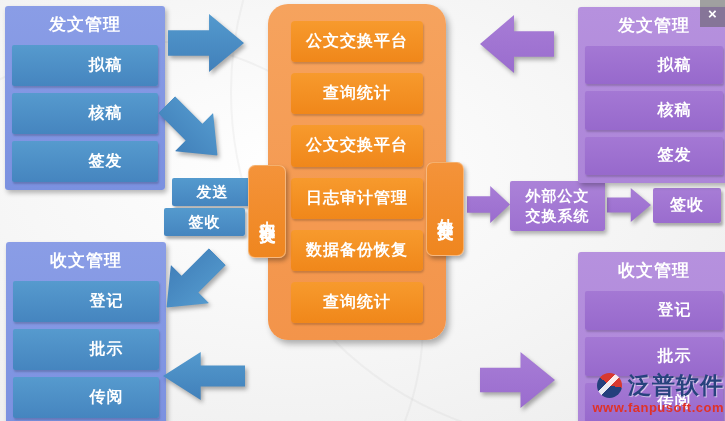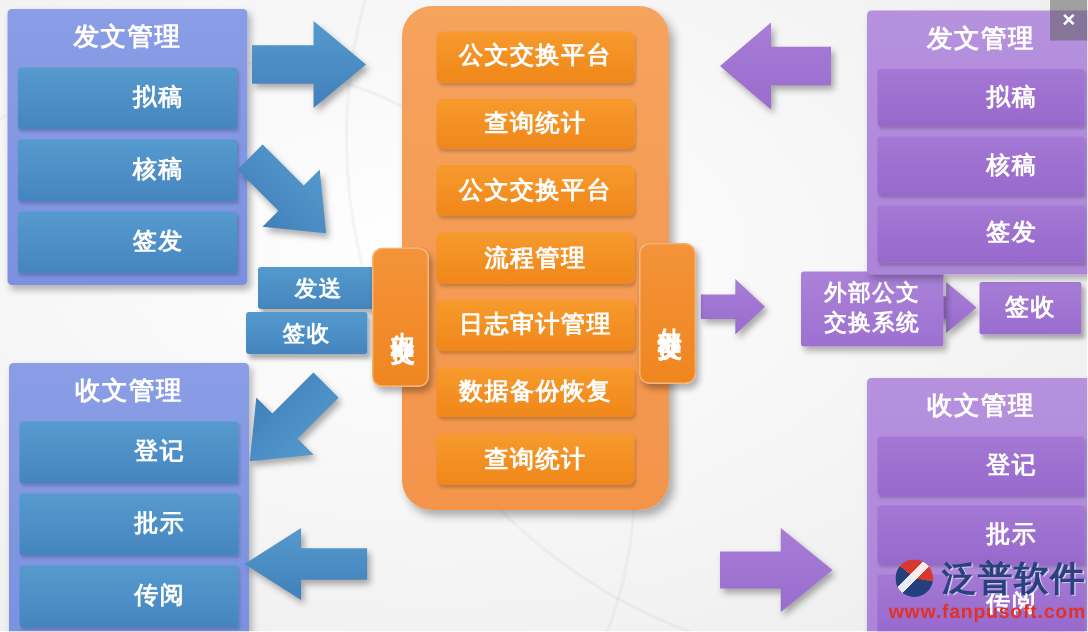--- a/index.html
+++ b/index.html
@@ -55,21 +55,21 @@
   .arr-shape.right{clip-path:polygon(0% 28%,54% 28%,54% 0%,100% 50%,54% 100%,54% 72%,0% 72%);}
   .arr-shape.left{clip-path:polygon(100% 28%,46% 28%,46% 0%,0% 50%,46% 100%,46% 72%,100% 72%);}
   .blue-a{background:linear-gradient(180deg,#549ace,#4180ba);}
   .purple-a{background:linear-gradient(180deg,#a77dd6,#9a6cce);}
 
   
   .ext-box{position:absolute;left:510px;top:181px;width:95px;height:50px;
     background:linear-gradient(180deg,#ab82d8,#9d70d0);border-radius:2px;
     display:flex;flex-direction:column;align-items:center;justify-content:center;
     color:#fff;font-weight:bold;font-size:15px;line-height:1.35;letter-spacing:1px;
-    box-shadow:2px 3px 4px rgba(0,0,0,0.3);margin-left:24px;}
+    box-shadow:2px 3px 4px rgba(0,0,0,0.3);}
 
   
   .close-btn{position:absolute;left:700px;top:0;width:25px;height:27px;z-index:6;
     background:rgba(95,95,95,0.55);color:#fff;font-size:15px;font-weight:bold;
     display:flex;align-items:center;justify-content:center;cursor:pointer;}
 
   
   .watermark{position:absolute;left:586px;top:370px;width:138px;z-index:5;text-align:right;}
   .wm-row{display:flex;align-items:center;justify-content:flex-end;gap:6px;}
   .wm-icon{width:25px;height:25px;border-radius:50%;flex:0 0 auto;
@@ -114,21 +114,20 @@
     <div class="arr-shape left blue-a"></div>
   </div>
 
   <div class="sbox blue" style="left:172px;top:178px;width:81px;height:28px;">发送</div>
   <div class="sbox blue" style="left:164px;top:208px;width:81px;height:28px;">签收</div>
 
   <div class="center-panel">
     <div class="obtn">公文交换平台</div>
     <div class="obtn">查询统计</div>
     <div class="obtn">公文交换平台</div>
-    <div class="obtn">流程管理</div>
     <div class="obtn">日志审计管理</div>
     <div class="obtn">数据备份恢复</div>
     <div class="obtn">查询统计</div>
   </div>
   <div class="vtab" style="left:248px;top:165px;height:93px;">内部交换</div>
   <div class="vtab" style="left:426px;top:162px;height:94px;">外部交换</div>
 
   <div class="arr" style="left:480px;top:15px;width:74px;height:58px;">
     <div class="arr-shape left purple-a"></div>
   </div>

